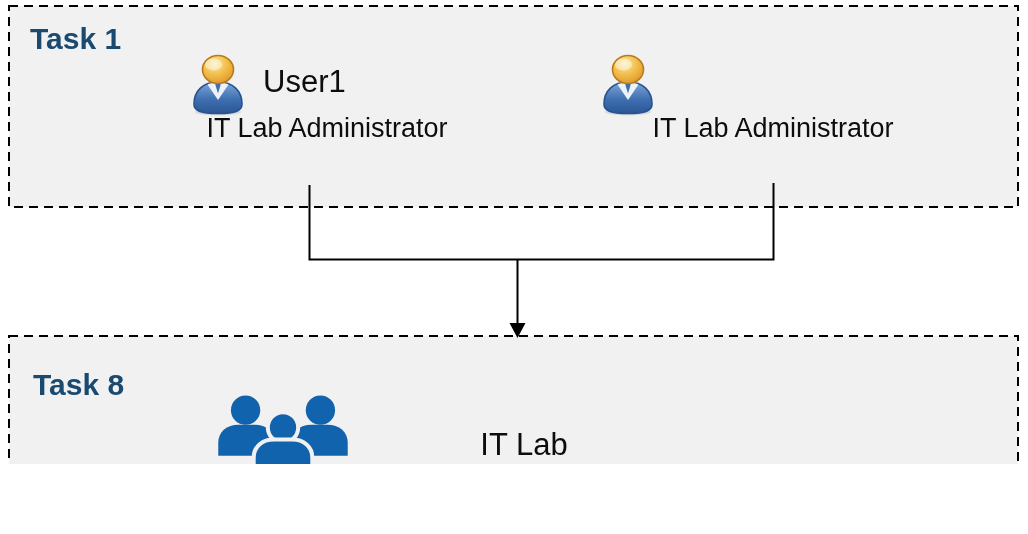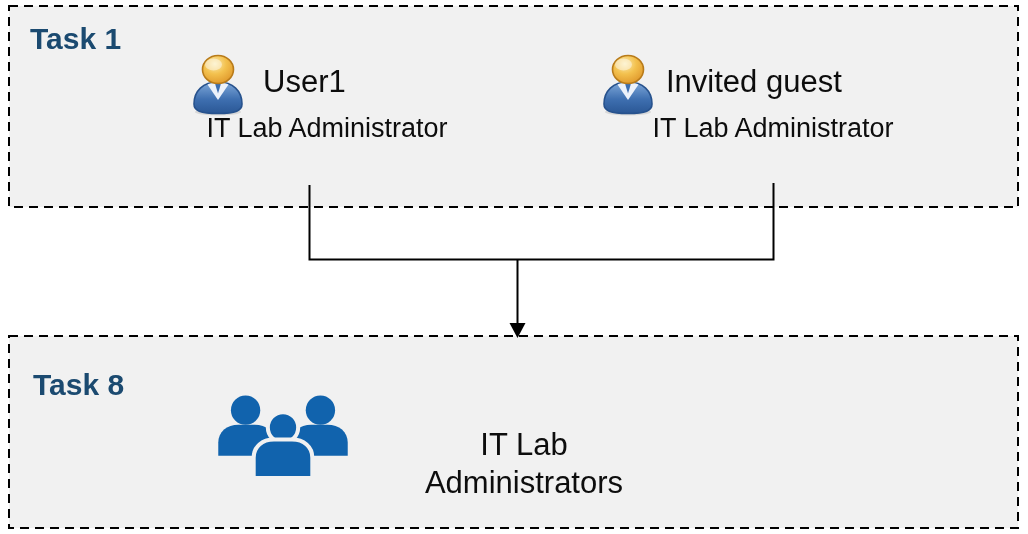--- a/index.html
+++ b/index.html
@@ -1,19 +1,19 @@
 <!DOCTYPE html>
 <html style="--task-label: #1B4A70; --body-text: #0d0d0d; --box-bg: #f1f1f1; --box-border: #000000; --connector: #000000; --group-blue: #1163AD;"><head>
 <meta charset="utf-8">
 <style>
   html, body { margin: 0; padding: 0; background: #ffffff; }
   .canvas {
     position: relative;
     width: 1028px;
-    height: 534px;
+    height: 464px;
     font-family: "Liberation Sans", sans-serif;
     background: #ffffff;
     overflow: hidden;
   }
   svg.layer {
     position: absolute;
     left: 0; top: 0;
   }
   .task-label {
     position: absolute;
@@ -99,21 +99,20 @@
 
   <svg class="icon-abs" style="left:186px; top:53px;" width="64" height="64">
       <use href="#person-sym"></use>
     </svg>
   <div class="member-name" style="left:263px; top:64px;">User1</div>
   <div class="member-role" style="left:327px; top:113px;">IT Lab Administrator</div>
 
   <svg class="icon-abs" style="left:596px; top:53px;" width="64" height="64">
       <use href="#person-sym"></use>
     </svg>
-  <div class="member-name" style="left:666px; top:64px;">Invited guest</div>
   <div class="member-role" style="left:773px; top:113px;">IT Lab Administrator</div>
 
   <div class="task-label" style="left:33px; top:368px;">Task 8</div>
 
   <svg class="icon-abs" style="left:214px; top:393px;" width="138" height="89">
       <use href="#group-sym"></use>
     </svg>
   <div class="group-name" style="left:524px; top:390px;">IT Lab Administrators</div>
 
 </div>

